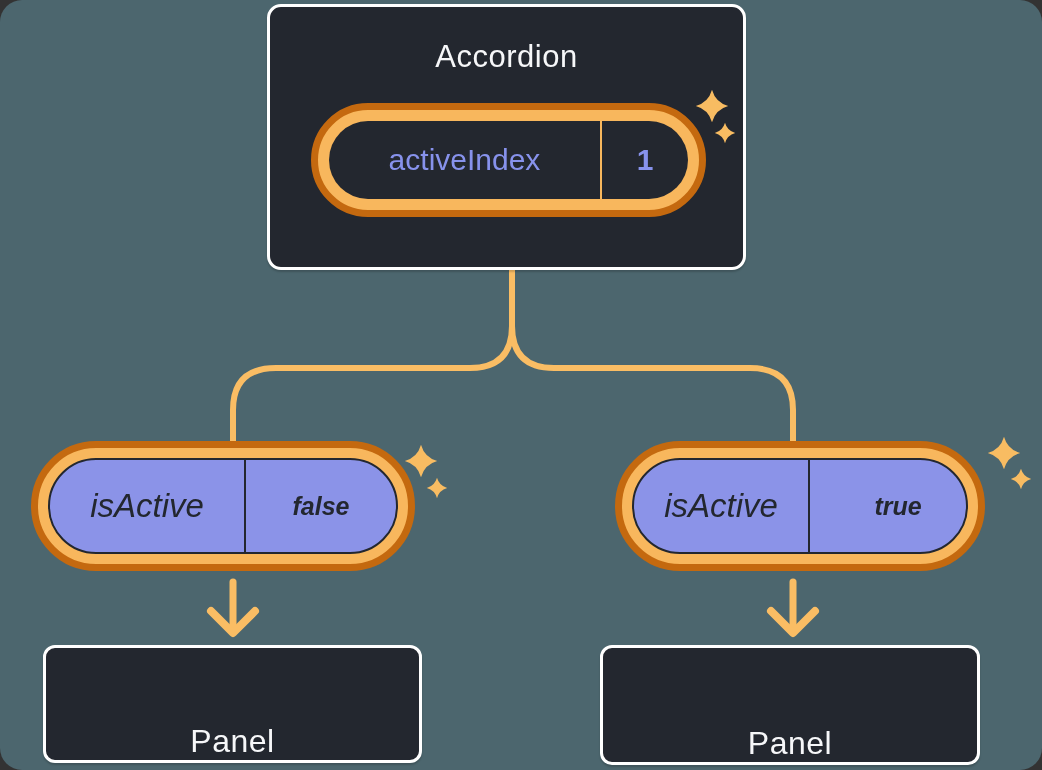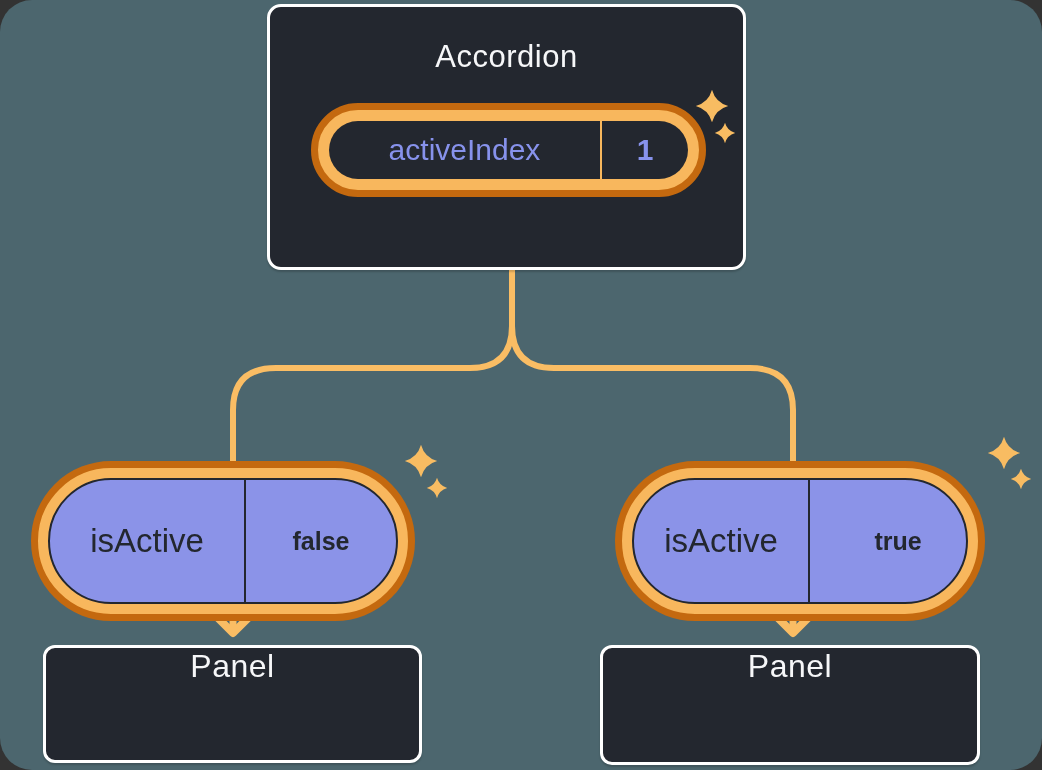--- a/index.html
+++ b/index.html
@@ -15,21 +15,21 @@
     --sparkle: #F8BC62;
     --dark-text: #23272F;
   }
   * { margin: 0; padding: 0; box-sizing: border-box; }
   html, body { background: #333; }
   .canvas {
     position: relative;
     width: 1042px;
     height: 770px;
     background: var(--bg);
-    border-radius: 32px;
+    border-radius: 22px;
     overflow: hidden;
     font-family: "Liberation Sans", sans-serif;
   }
   .layer { position: absolute; left: 0; top: 0; width: 1042px; height: 770px; }
 
   
   .node {
     position: absolute;
     background: var(--slate);
     border: 3px solid var(--border-white);
@@ -40,21 +40,21 @@
   .node-title {
     position: absolute;
     left: 0; right: 0; top: 32px;
     text-align: center;
     color: var(--white-text);
     font-size: 31px;
     font-weight: 500;
     letter-spacing: 0.5px;
   }
   .panel {
-    display: flex; align-items: flex-start; justify-content: center;
+    display: flex; align-items: flex-end; justify-content: center;
     border-radius: 12px;
     color: var(--white-text);
     font-size: 32px;
     font-weight: 500;
     letter-spacing: 0.5px;
   }
   .panel-left  { left: 43px;  top: 645px; width: 379px; height: 118px; }
   .panel-right { left: 600px; top: 645px; width: 380px; height: 120px; }
 
   
@@ -64,33 +64,33 @@
     background: var(--light-orange);
     border-radius: 999px;
   }
   .pill-core {
     width: 100%; height: 100%;
     border-radius: 999px;
     display: flex;
     align-items: stretch;
     overflow: hidden;
   }
-  .state-pill { left: 311px; top: 103px; width: 395px; height: 94px; padding: 11px; }
+  .state-pill { left: 311px; top: 103px; width: 395px; height: 114px; padding: 11px; }
   .state-pill .pill-core { background: var(--slate); }
   .state-pill .pill-label {
     flex: 1; display: flex; align-items: center; justify-content: center;
     color: var(--purple-text); font-size: 30px;
   }
   .state-pill .pill-divider { width: 2px; background: var(--light-orange); }
   .state-pill .pill-value {
     width: 86px; display: flex; align-items: center; justify-content: center;
     color: var(--purple-text); font-size: 30px; font-weight: 700;
   }
 
-  .prop-pill { top: 461px; height: 160px; padding: 10px; }
+  .prop-pill { top: 441px; height: 130px; padding: 10px; font-style: italic; }
   .prop-pill .pill-core {
     background: var(--purple-fill);
     border: 2px solid var(--slate);
   }
   .prop-pill-left  { left: 31px;  width: 384px; }
   .prop-pill-right { left: 615px; width: 370px; }
   .prop-pill .pill-label {
     flex: 1; display: flex; align-items: center; justify-content: center;
     color: var(--dark-text); font-size: 33px;
   }

